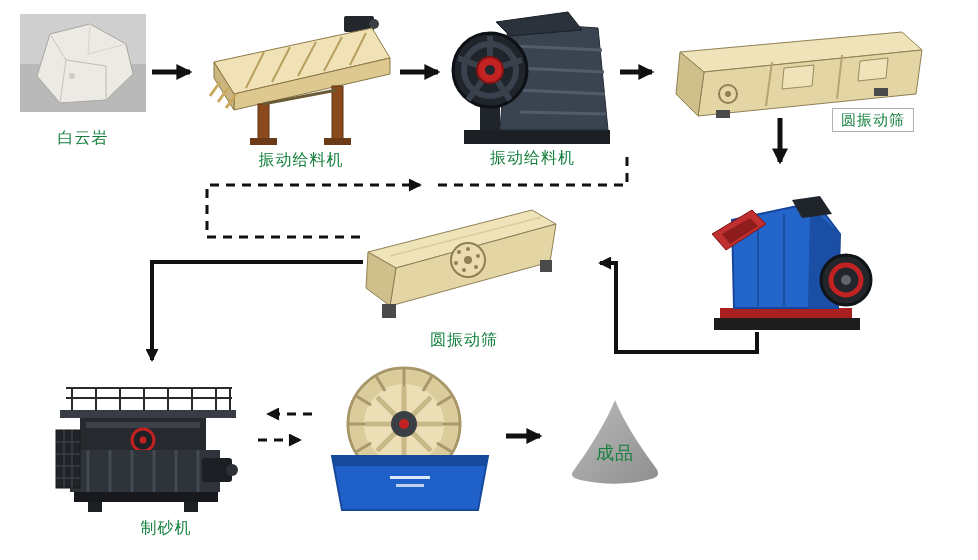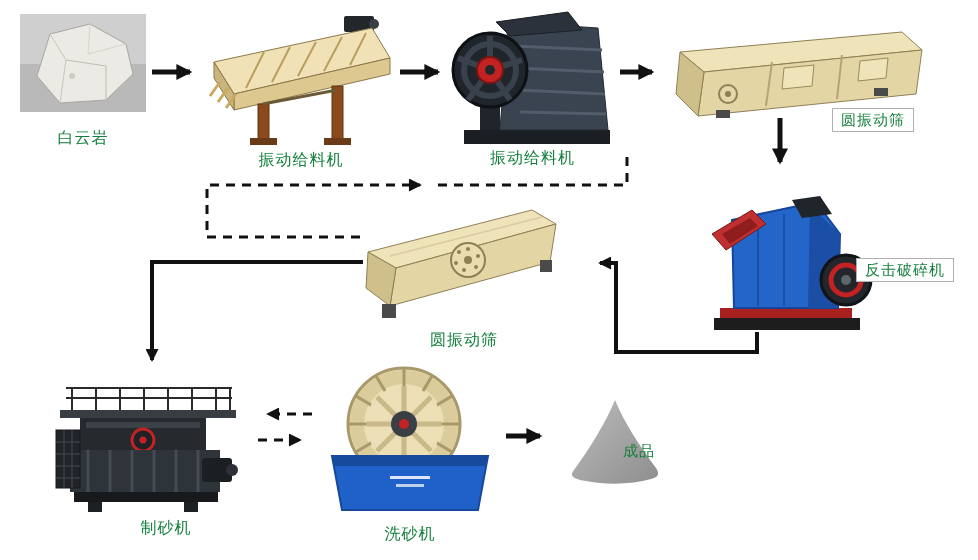--- a/index.html
+++ b/index.html
@@ -21,21 +21,21 @@
   .l-screentop { left:832px; top:108px; }
   .n-impact    { left:698px; top:176px; width:176px; height:156px; }
   .l-impact    { left:856px; top:258px; }
   .n-screenmid { left:356px; top:198px; width:216px; height:126px; }
   .l-screenmid { left:356px; top:330px; width:216px; }
   .n-sandmaker { left:52px;  top:382px; width:192px; height:132px; }
   .l-sandmaker { left:70px;  top:518px; width:192px; }
   .n-washer    { left:326px; top:362px; width:168px; height:150px; }
   .l-washer    { left:326px; top:524px; width:168px; }
   .n-product   { left:562px; top:398px; width:106px; height:86px; }
-  .l-product   { left:586px; top:442px; width:106px; font-size:15px; }
+  .l-product   { left:562px; top:442px; width:106px; font-size:18px; }
 </style>
 </head>
 <body>
 
 <div class="canvas">
 
   <svg id="connectors" viewBox="0 0 978 560">
     <defs>
       <marker id="ah-big" viewBox="0 0 10 10" refX="8.5" refY="5" markerWidth="18" markerHeight="16" orient="auto" markerUnits="userSpaceOnUse">
           <path d="M0 0 L10 5 L0 10 Z" fill="#111"></path>
@@ -141,21 +141,20 @@
       <polygon points="14,58 54,34 68,48 28,74" fill="#c03030" stroke="#7e1414"></polygon>
       <polygon points="24,58 52,42 60,50 32,68" fill="#8f1d1d"></polygon>
       <polygon points="94,24 122,20 134,38 104,42" fill="#20242b"></polygon>
       <g>
         <circle cx="148" cy="104" r="25" fill="#23262b" stroke="#101317" stroke-width="3"></circle>
         <circle cx="148" cy="104" r="15" fill="none" stroke="#c32222" stroke-width="5"></circle>
         <circle cx="148" cy="104" r="5" fill="#60666e"></circle>
       </g>
     </svg>
   </div>
-  <div class="label boxed l-impact">反击破碎机</div>
 
   <div class="node n-screenmid">
     <svg viewBox="0 0 216 126">
       <polygon points="12,54 176,12 200,26 40,70" fill="#efe3ba" stroke="#8f7f55"></polygon>
       <polygon points="40,70 200,26 194,64 34,108" fill="#e4d5a5" stroke="#8f7f55"></polygon>
       <polygon points="12,54 40,70 34,108 10,90" fill="#cfbf8a" stroke="#8f7f55"></polygon>
       <path d="M34 58 L186 19" stroke="#d9caa0" stroke-width="1.5"></path>
       <g>
         <circle cx="112" cy="62" r="17" fill="#eadcaf" stroke="#8f7f55" stroke-width="2"></circle>
         <circle cx="112" cy="51" r="2" fill="#8f7f55"></circle>
@@ -205,21 +204,20 @@
         <circle cx="78" cy="62" r="5" fill="#c32222"></circle>
       </g>
       <g>
         <polygon points="6,94 162,94 152,148 16,148" fill="#2061c9" stroke="#174a9c" stroke-width="2"></polygon>
         <polygon points="6,94 162,94 160,104 8,104" fill="#174a9c"></polygon>
         <rect x="64" y="114" width="40" height="3" fill="#ffffff" opacity="0.85"></rect>
         <rect x="70" y="122" width="28" height="3" fill="#ffffff" opacity="0.7"></rect>
       </g>
     </svg>
   </div>
-  <div class="label l-washer">洗砂机</div>
 
   <div class="node n-product">
     <svg viewBox="0 0 106 86">
       <defs>
         <linearGradient id="pg" x1="0" y1="0" x2="1" y2="1">
           <stop offset="0" stop-color="#bcbcbc"></stop>
           <stop offset="1" stop-color="#8e8e8e"></stop>
         </linearGradient>
       </defs>
       <path d="M53 2 C44 24 28 50 12 72 C8 77 10 80 18 82 C42 87 68 87 89 81 C96 79 98 76 94 70 C77 47 62 24 53 2 Z" fill="url(#pg)"></path>

